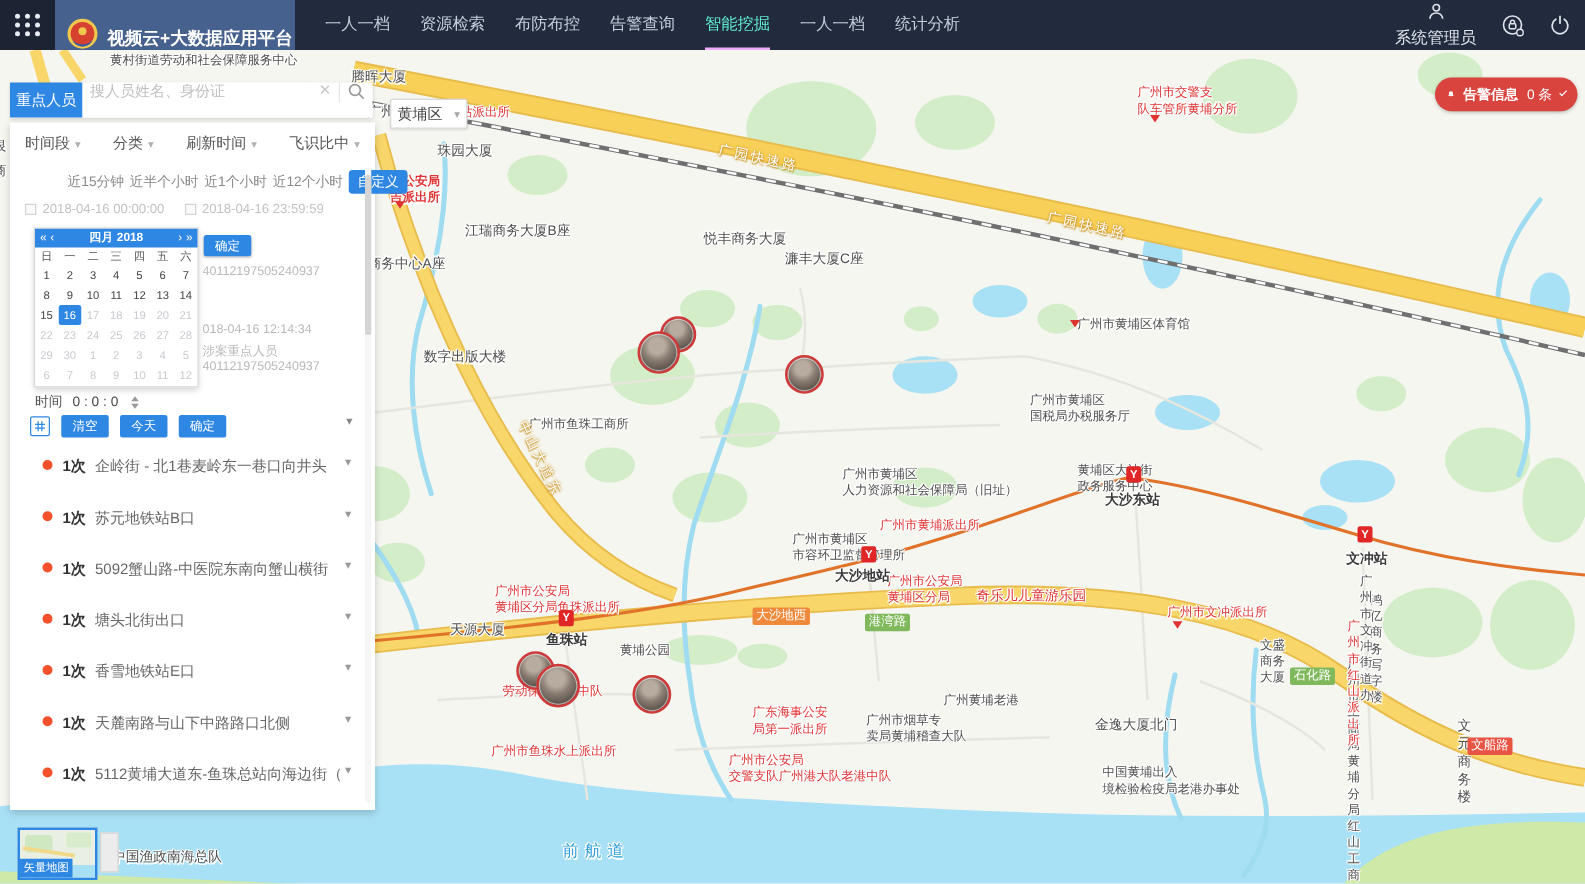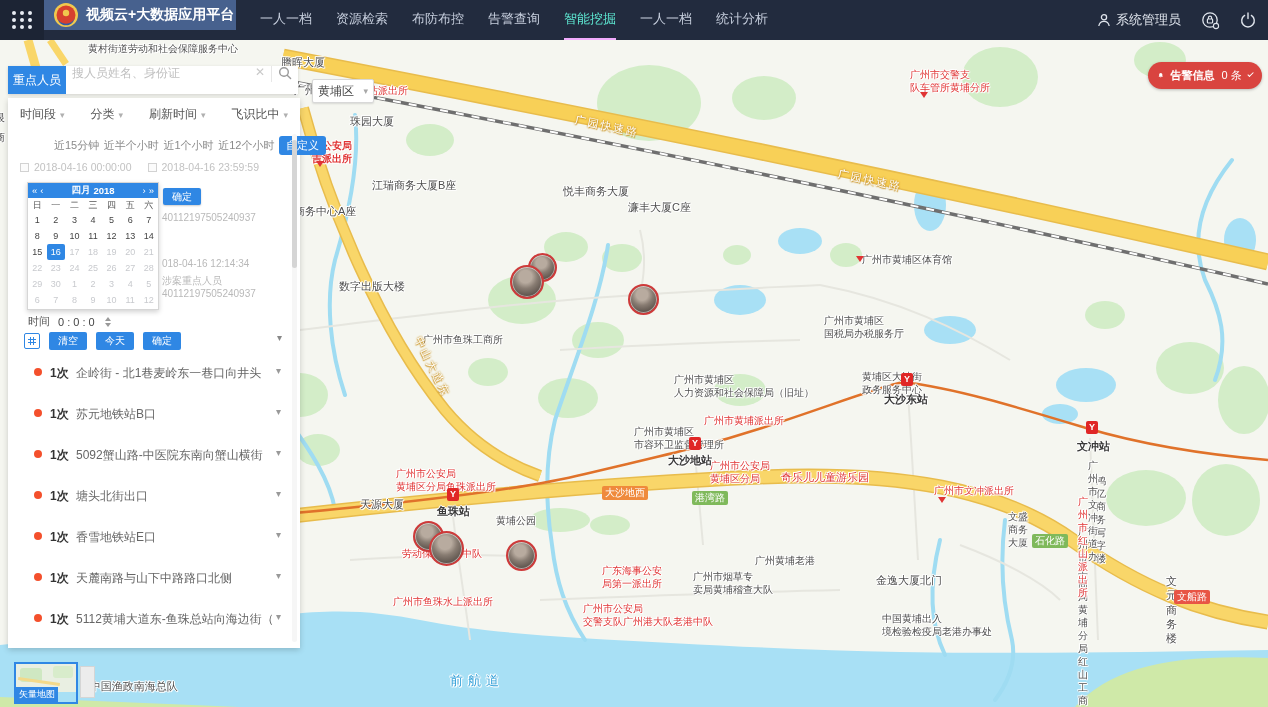--- a/index.html
+++ b/index.html
@@ -32,27 +32,27 @@
     border-top:6px solid #e03434;}
   .avatar{position:absolute;border-radius:50%;border:2px solid #ce3a3a;
     background:radial-gradient(circle at 45% 32%,#b8ab9f 0 24%,#887c72 45%,#5d534c 75%,#443d38 100%);
     box-shadow:0 0 0 1px rgba(255,255,255,.5) inset;}
 
   
   #topbar{position:absolute;left:0;top:0;width:1268px;height:40px;background:var(--navy);z-index:40;}
   #grid-zone{position:absolute;left:0;top:0;width:44px;height:40px;background:#1c2434;display:flex;align-items:center;justify-content:center;}
   .grid-icon{display:grid;grid-template-columns:repeat(3,5px);grid-gap:3px;}
   .grid-icon i{width:4px;height:4px;border-radius:50%;background:#e8ecf3;}
-  #logo-zone{position:absolute;left:44px;top:0;width:192px;height:30px;background:#47618e;display:flex;align-items:center;gap:7px;padding-left:9px;}
+  #logo-zone{position:absolute;left:44px;top:0;width:192px;height:40px;background:#47618e;display:flex;align-items:flex-end;gap:7px;padding-left:9px;}
   #app-title{color:#fff;font-size:14px;font-weight:bold;white-space:nowrap;}
   #main-nav{position:absolute;left:260px;top:0;height:40px;display:flex;gap:24px;}
   .nav-item{color:#c6cedd;font-size:13px;line-height:38px;cursor:pointer;white-space:nowrap;}
   .nav-item.active{color:#5eead4;border-bottom:2px solid #f0abfc;}
   #topbar-right{position:absolute;right:12px;top:0;height:40px;display:flex;align-items:center;gap:20px;}
-  #user-box{display:flex;align-items:center;gap:5px;color:#dfe4ec;font-size:13px;}
+  #user-box{display:flex;align-items:center;gap:5px;color:#dfe4ec;font-size:13px;flex-direction:column;}
   .tb-icon{display:inline-flex;}
 
   
   #alert-pill{position:absolute;left:1148px;top:62px;width:114px;height:27px;background:var(--alert);border-radius:14px;
     display:flex;align-items:center;gap:7px;padding:0 10px;color:#fff;z-index:30;box-shadow:0 1px 3px rgba(0,0,0,.25);}
   #alert-pill .lbl{font-size:11px;font-weight:bold;white-space:nowrap;}
   #alert-pill .cnt{font-size:11px;white-space:nowrap;}
   .chev{width:6px;height:6px;border-right:1.5px solid #fff;border-bottom:1.5px solid #fff;transform:rotate(45deg);margin-top:-3px;}
 
   

